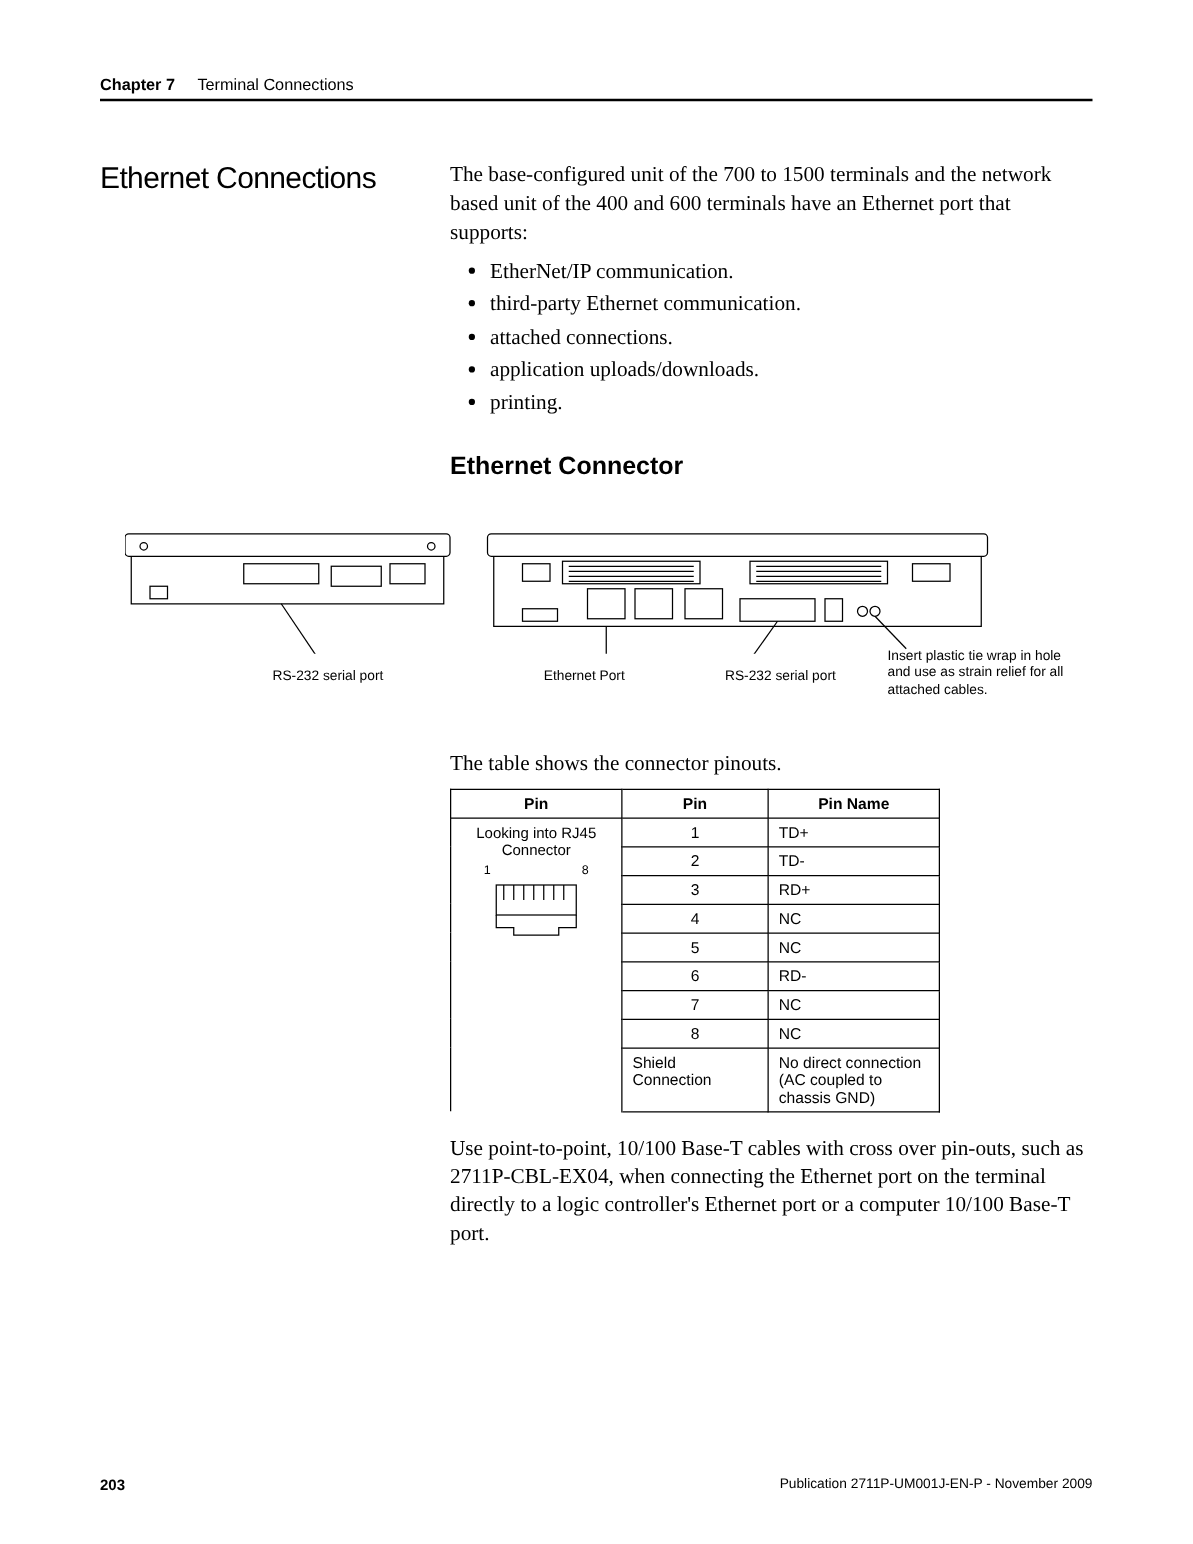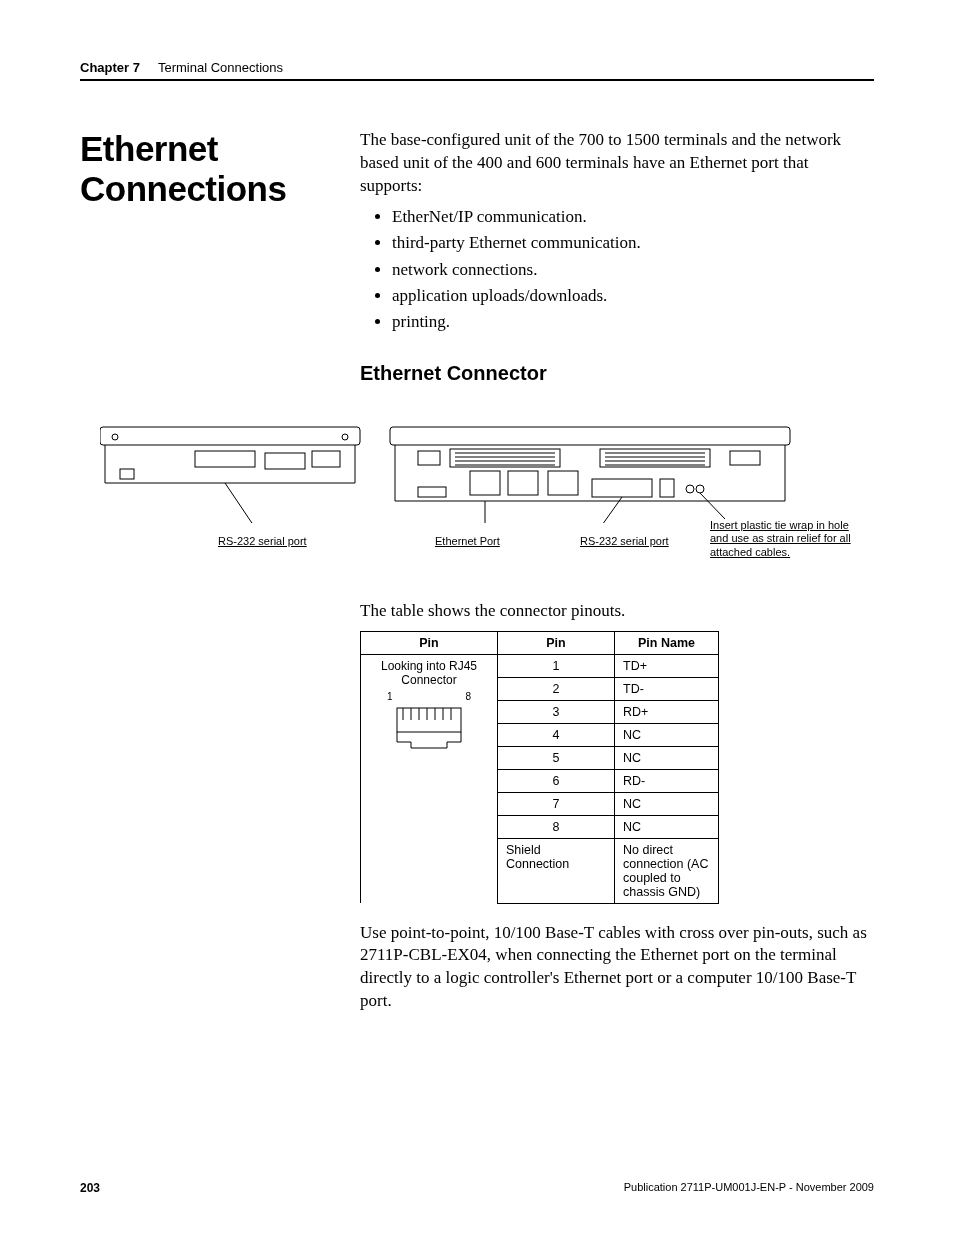--- a/index.html
+++ b/index.html
@@ -39,22 +39,22 @@
     font-size: 13px;
     font-family: Arial, Helvetica, sans-serif;
   }
   .row {
     display: flex;
     align-items: flex-start;
     gap: 40px;
   }
   h1.section-title {
     font-family: Arial, Helvetica, sans-serif;
-    font-weight: bold;
-    font-size: 35px;
+    font-weight: normal;
+    font-size: 24px;
     margin: 0;
     flex: 0 0 240px;
     letter-spacing: -0.5px;
   }
   .body-col {
     flex: 1;
     font-family: Garamond, 'Times New Roman', serif;
     font-size: 17px;
     line-height: 1.35;
   }
@@ -77,31 +77,30 @@
   .diagram {
     margin: 22px 0 28px 20px;
     position: relative;
     height: 150px;
   }
   .diagram svg { display:block; }
   .diag-label {
     font-family: Arial, Helvetica, sans-serif;
     font-size: 11px;
     position: absolute;
-    text-decoration: underline;
   }
   .table-caption {
     font-family: Arial, Helvetica, sans-serif;
     font-weight: bold;
     font-size: 13px;
     margin: 10px 0 2px 0;
   }
   table.pinout {
     border-collapse: collapse;
-    width: 359px;
+    width: 392px;
     font-family: Arial, Helvetica, sans-serif;
     font-size: 12.5px;
     padding-left: 48px;
   }
   table.pinout th, table.pinout td {
     border: 1px solid #000;
     padding: 4px 8px;
     text-align: left;
     vertical-align: top;
   }
@@ -140,21 +139,21 @@
     <span class="title">Terminal Connections</span>
   </div>
 
   <div class="row">
     <h1 class="section-title">Ethernet Connections</h1>
     <div class="body-col">
       <p>The base-configured unit of the 700 to 1500 terminals and the network based unit of the 400 and 600 terminals have an Ethernet port that supports:</p>
       <ul class="bullets">
         <li>EtherNet/IP communication.</li>
         <li>third-party Ethernet communication.</li>
-        <li>network connections.</li>
+        <li>attached connections.</li>
         <li>application uploads/downloads.</li>
         <li>printing.</li>
       </ul>
       <h2 class="subheading">Ethernet Connector</h2>
     </div>
   </div>
 
   <div class="diagram">
     <svg width="760" height="100" viewBox="0 0 760 100">
 

